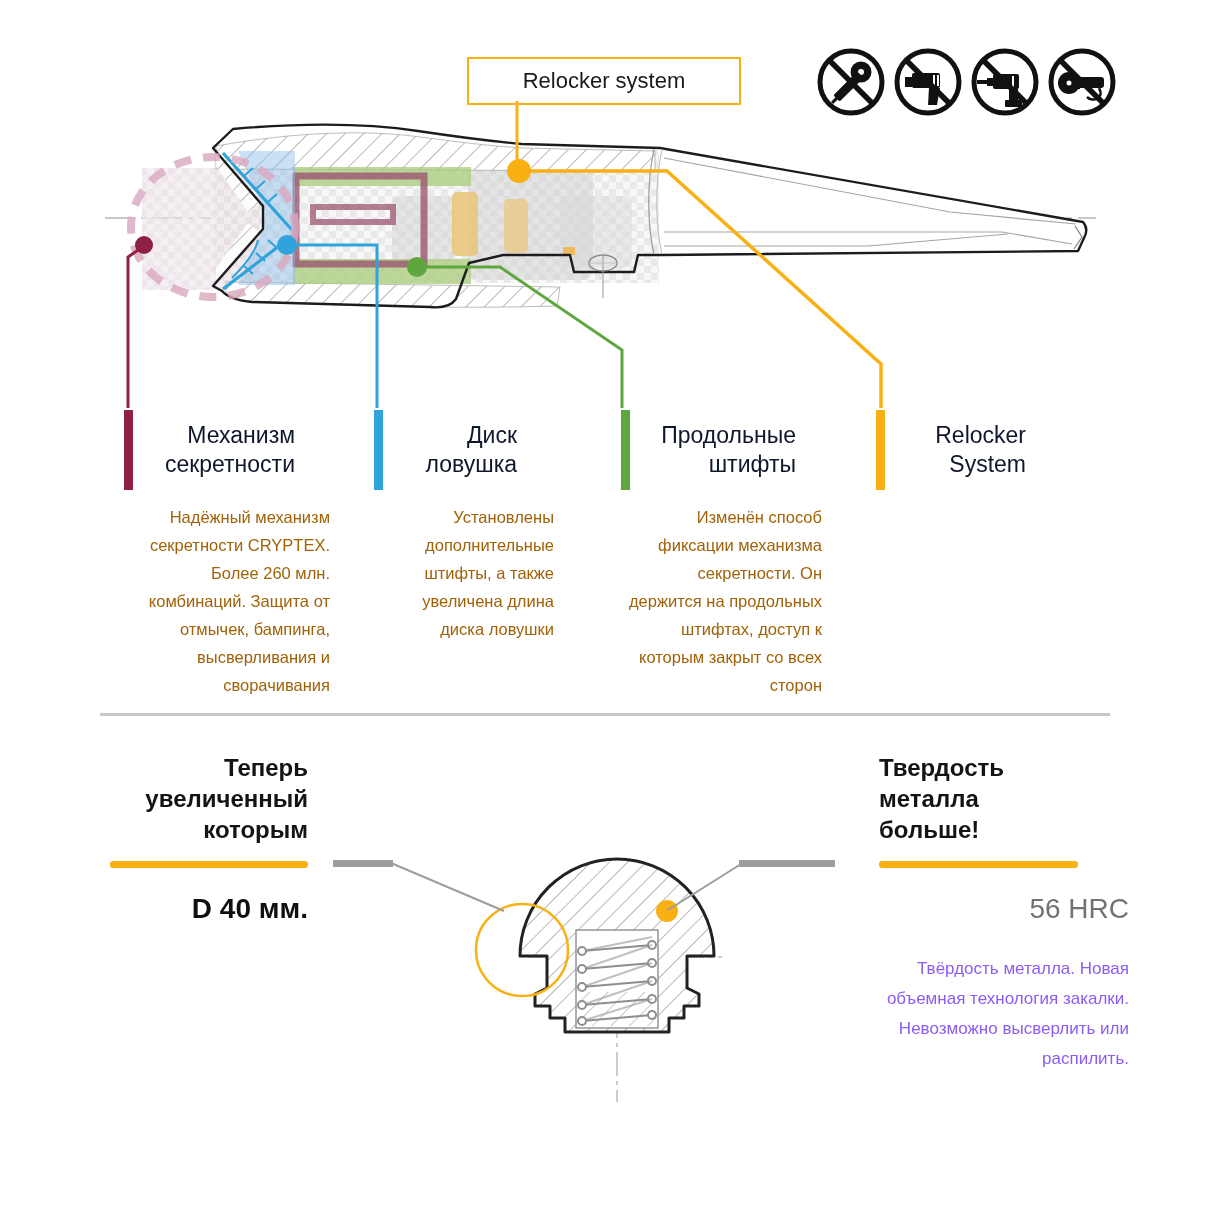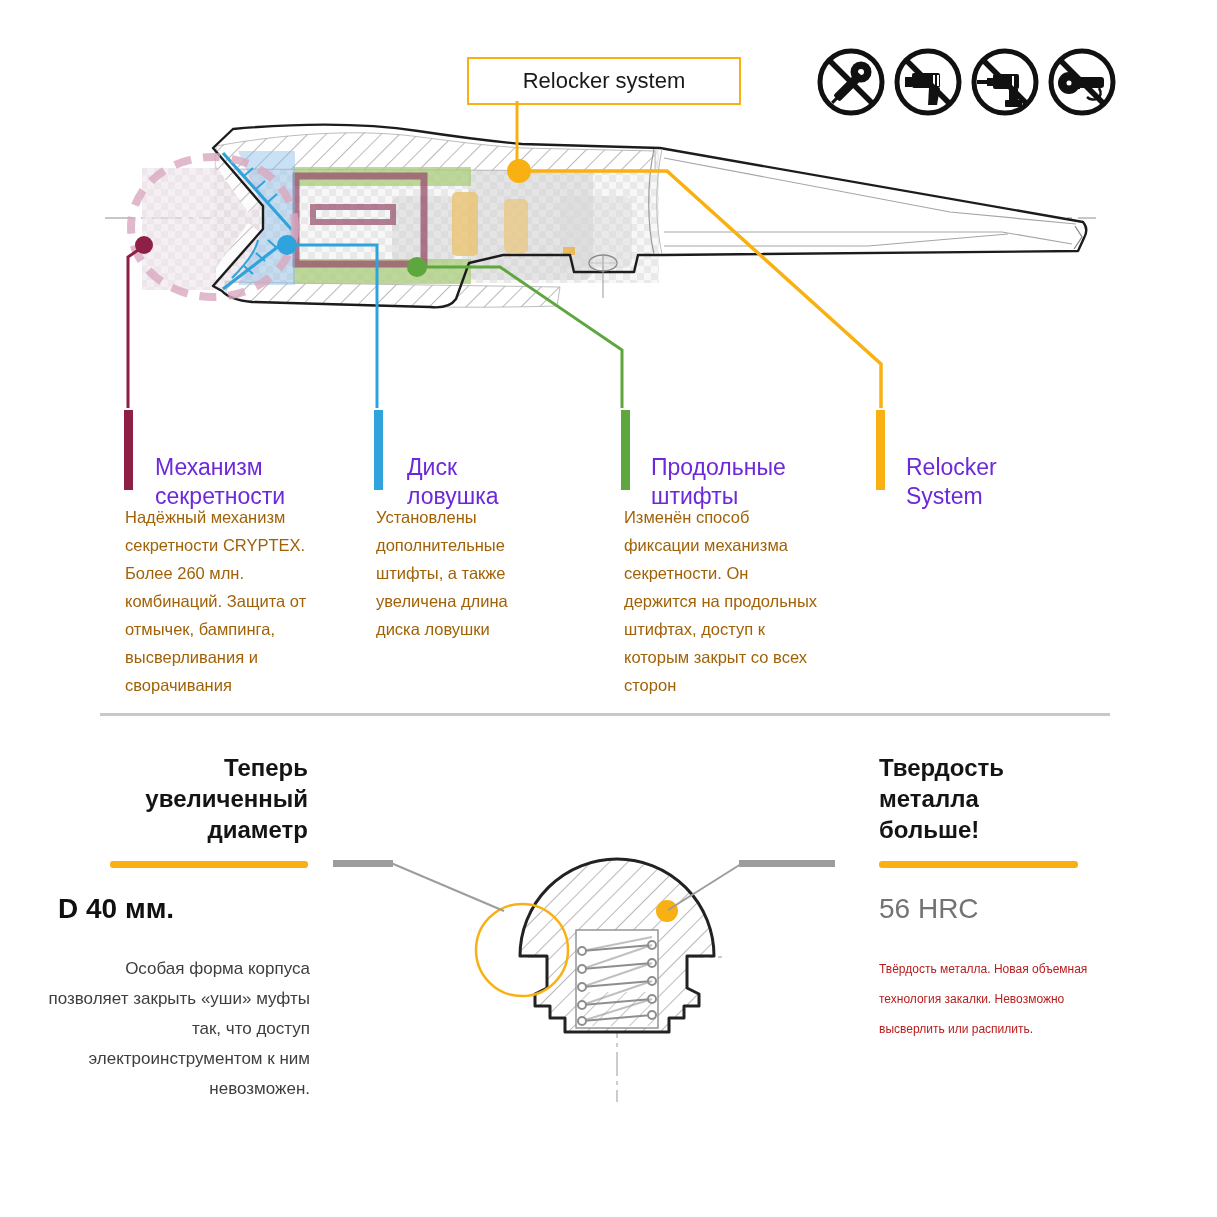--- a/index.html
+++ b/index.html
@@ -1,34 +1,34 @@
 <!DOCTYPE html>
 <html><head>
 <meta charset="utf-8">
 <style>
   html,body{margin:0;padding:0;background:#ffffff;}
   body{font-family:"Liberation Sans","DejaVu Sans",sans-serif;}
   #canvas{position:relative;width:1217px;height:1217px;background:#fff;overflow:hidden;}
-  .abs{position:absolute;margin:0;}
+  .abs{position:absolute;margin:0;text-align:right;}
   #art{position:absolute;left:0;top:0;}
   .relocker-box{left:467px;top:57px;width:270px;height:44px;border:2px solid #F9B013;
     display:flex;align-items:center;justify-content:center;font-size:22px;color:#1a1a1a;}
   .icons{left:816px;top:47px;display:flex;gap:7px;}
   .feature-bar{top:410px;width:9px;height:80px;}
-  .feature-title{top:421px;font-size:23px;line-height:29px;font-weight:400;color:#6d28d9;margin-top:32px;}
+  .feature-title{top:421px;font-size:23px;line-height:29px;font-weight:400;color:#0f172a;}
   .feature-desc{top:503px;font-size:16.5px;line-height:28px;color:#a16207;}
   .divider{left:100px;top:713px;width:1010px;height:3px;background:#C8C8C8;}
   .bl-title{left:58px;top:752px;width:250px;text-align:right;font-size:24px;line-height:31px;color:#141414;}
   .bl-underline{left:110px;top:861px;width:198px;height:7px;background:#F9B013;border-radius:3px;}
   .bl-value{left:58px;top:893px;width:250px;font-size:28px;font-weight:700;color:#101010;}
   .bl-desc{left:44px;top:954px;width:266px;text-align:right;font-size:17px;line-height:30px;color:#3E3E3E;}
   .br-title{left:879px;top:752px;width:170px;text-align:left;font-size:24px;line-height:31px;color:#141414;}
   .br-underline{left:879px;top:861px;width:199px;height:7px;background:#F9B013;border-radius:3px;}
   .br-value{left:879px;top:893px;width:250px;font-size:28px;font-weight:400;color:#737373;}
-  .br-desc{left:879px;top:954px;width:250px;font-size:12px;line-height:30px;color:#b91c1c;}
+  .br-desc{left:879px;top:954px;width:250px;font-size:17px;line-height:30px;color:#8b5cf6;}
 </style>
 </head>
 <body>
 
 <div id="canvas">
 
   <svg id="art" viewBox="0 0 1217 1217" width="1217" height="1217">
     <defs>
       <pattern id="mosaic" width="14" height="14" patternUnits="userSpaceOnUse">
         <rect width="14" height="14" fill="#f7f7f7"></rect>
@@ -217,23 +217,22 @@
 
   <div class="feature-bar abs" style="left: 621px; background: rgb(94, 166, 62);"></div>
   <h3 class="feature-title abs" style="left:651px;width:145px">Продольные штифты</h3>
   <p class="feature-desc abs" style="left:624px;width:198px">Изменён способ фиксации механизма секретности. Он держится на продольных штифтах, доступ к которым закрыт со всех сторон</p>
 
   <div class="feature-bar abs" style="left: 876px; background: rgb(249, 176, 19);"></div>
   <h3 class="feature-title abs" style="left:906px;width:120px">Relocker System</h3>
 
   <div class="divider abs"></div>
 
-  <h2 class="bl-title abs">Теперь увеличенный диаметр</h2>
+  <h2 class="bl-title abs">Теперь увеличенный которым</h2>
   <div class="bl-underline abs"></div>
   <div class="bl-value abs">D 40 мм.</div>
-  <p class="bl-desc abs">Особая форма корпуса позволяет закрыть «уши» муфты так, что доступ электроинструментом к ним невозможен.</p>
 
   <h2 class="br-title abs">Твердость металла больше!</h2>
   <div class="br-underline abs"></div>
   <div class="br-value abs">56 HRC</div>
   <p class="br-desc abs">Твёрдость металла. Новая объемная технология закалки. Невозможно высверлить или распилить.</p>
 
 </div>
 
 </body></html>

